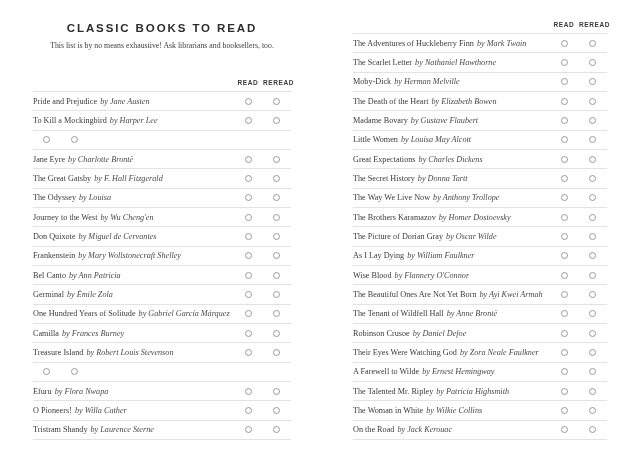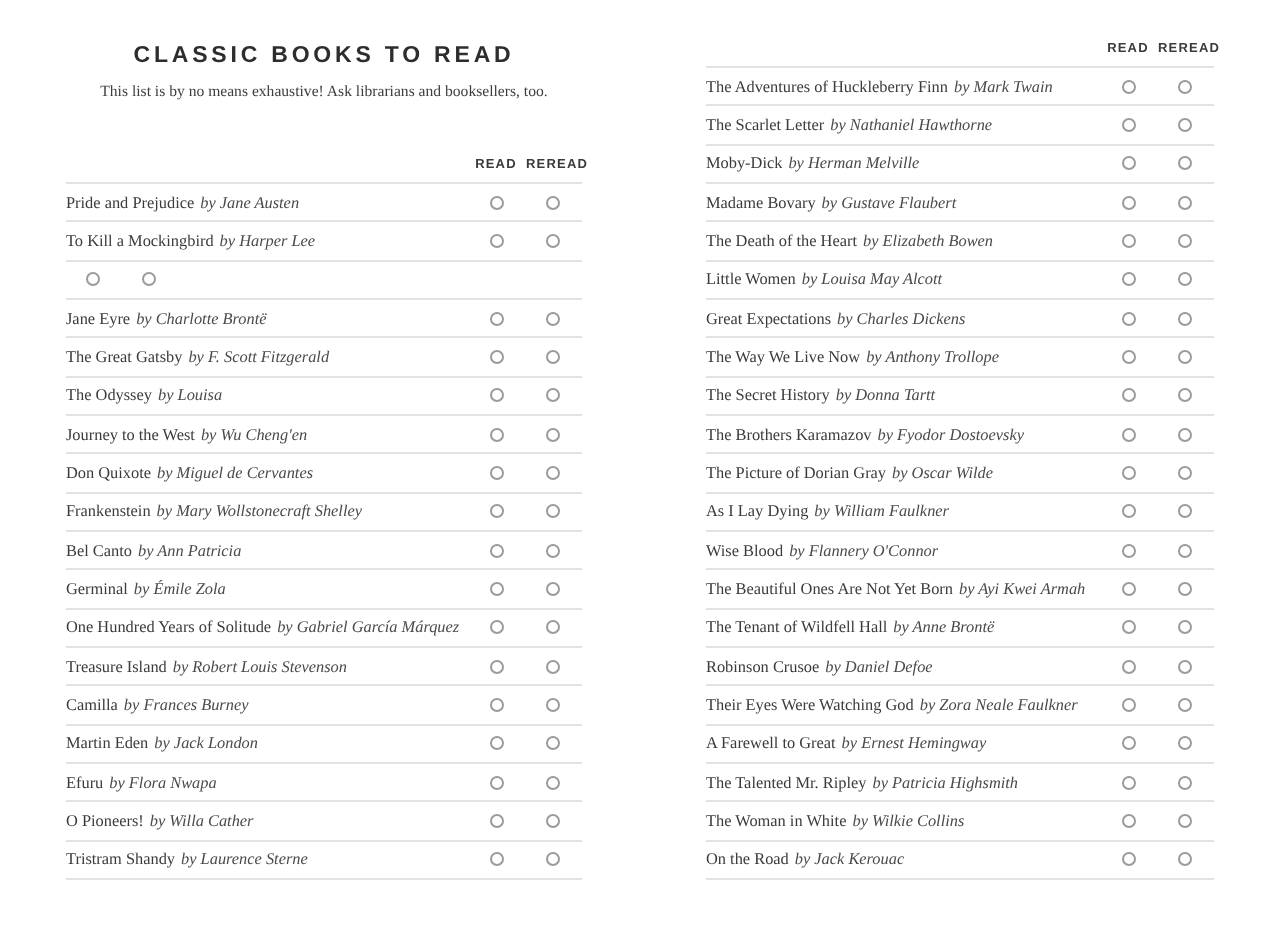--- a/index.html
+++ b/index.html
@@ -157,21 +157,21 @@
     <div class="cell">
       <span class="circle"></span>
     </div>
     <div class="cell">
       <span class="circle"></span>
     </div>
   </div>
 
   <div class="row">
     <div class="book">
-      <span class="bk-title">The Great Gatsby</span><span class="bk-author">by F. Scott Fitzgerald</span>
+      <span class="bk-title">The Great Gatsby</span><span class="bk-author">by F. Hall Fitzgerald</span>
     </div>
     <div class="cell">
       <span class="circle"></span>
     </div>
     <div class="cell">
       <span class="circle"></span>
     </div>
   </div>
 
   <div class="row">
@@ -253,46 +253,43 @@
     <div class="cell">
       <span class="circle"></span>
     </div>
     <div class="cell">
       <span class="circle"></span>
     </div>
   </div>
 
   <div class="row">
     <div class="book">
+      <span class="bk-title">Camilla</span><span class="bk-author">by Frances Burney</span>
+    </div>
+    <div class="cell">
+      <span class="circle"></span>
+    </div>
+    <div class="cell">
+      <span class="circle"></span>
+    </div>
+  </div>
+
+  <div class="row">
+    <div class="book">
       <span class="bk-title">Treasure Island</span><span class="bk-author">by Robert Louis Stevenson</span>
     </div>
     <div class="cell">
       <span class="circle"></span>
     </div>
     <div class="cell">
       <span class="circle"></span>
     </div>
   </div>
 
   <div class="row">
-    <div class="book">
-      <span class="bk-title">Camilla</span><span class="bk-author">by Frances Burney</span>
-    </div>
-    <div class="cell">
-      <span class="circle"></span>
-    </div>
-    <div class="cell">
-      <span class="circle"></span>
-    </div>
-  </div>
-
-  <div class="row">
-    <div class="book">
-      <span class="bk-title">Martin Eden</span><span class="bk-author">by Jack London</span>
-    </div>
     <div class="cell">
       <span class="circle"></span>
     </div>
     <div class="cell">
       <span class="circle"></span>
     </div>
   </div>
 
   <div class="row">
     <div class="book">
@@ -369,44 +366,44 @@
     <div class="cell">
       <span class="circle"></span>
     </div>
     <div class="cell">
       <span class="circle"></span>
     </div>
   </div>
 
   <div class="row">
     <div class="book">
+      <span class="bk-title">The Death of the Heart</span><span class="bk-author">by Elizabeth Bowen</span>
+    </div>
+    <div class="cell">
+      <span class="circle"></span>
+    </div>
+    <div class="cell">
+      <span class="circle"></span>
+    </div>
+  </div>
+
+  <div class="row">
+    <div class="book">
       <span class="bk-title">Madame Bovary</span><span class="bk-author">by Gustave Flaubert</span>
     </div>
     <div class="cell">
       <span class="circle"></span>
     </div>
     <div class="cell">
       <span class="circle"></span>
     </div>
   </div>
 
   <div class="row">
     <div class="book">
-      <span class="bk-title">The Death of the Heart</span><span class="bk-author">by Elizabeth Bowen</span>
-    </div>
-    <div class="cell">
-      <span class="circle"></span>
-    </div>
-    <div class="cell">
-      <span class="circle"></span>
-    </div>
-  </div>
-
-  <div class="row">
-    <div class="book">
       <span class="bk-title">Little Women</span><span class="bk-author">by Louisa May Alcott</span>
     </div>
     <div class="cell">
       <span class="circle"></span>
     </div>
     <div class="cell">
       <span class="circle"></span>
     </div>
   </div>
 
@@ -417,45 +414,45 @@
     <div class="cell">
       <span class="circle"></span>
     </div>
     <div class="cell">
       <span class="circle"></span>
     </div>
   </div>
 
   <div class="row">
     <div class="book">
+      <span class="bk-title">The Secret History</span><span class="bk-author">by Donna Tartt</span>
+    </div>
+    <div class="cell">
+      <span class="circle"></span>
+    </div>
+    <div class="cell">
+      <span class="circle"></span>
+    </div>
+  </div>
+
+  <div class="row">
+    <div class="book">
       <span class="bk-title">The Way We Live Now</span><span class="bk-author">by Anthony Trollope</span>
     </div>
     <div class="cell">
       <span class="circle"></span>
     </div>
     <div class="cell">
       <span class="circle"></span>
     </div>
   </div>
 
   <div class="row">
     <div class="book">
-      <span class="bk-title">The Secret History</span><span class="bk-author">by Donna Tartt</span>
-    </div>
-    <div class="cell">
-      <span class="circle"></span>
-    </div>
-    <div class="cell">
-      <span class="circle"></span>
-    </div>
-  </div>
-
-  <div class="row">
-    <div class="book">
-      <span class="bk-title">The Brothers Karamazov</span><span class="bk-author">by Fyodor Dostoevsky</span>
+      <span class="bk-title">The Brothers Karamazov</span><span class="bk-author">by Homer Dostoevsky</span>
     </div>
     <div class="cell">
       <span class="circle"></span>
     </div>
     <div class="cell">
       <span class="circle"></span>
     </div>
   </div>
 
   <div class="row">
@@ -537,21 +534,21 @@
     <div class="cell">
       <span class="circle"></span>
     </div>
     <div class="cell">
       <span class="circle"></span>
     </div>
   </div>
 
   <div class="row">
     <div class="book">
-      <span class="bk-title">A Farewell to Great</span><span class="bk-author">by Ernest Hemingway</span>
+      <span class="bk-title">A Farewell to Wilde</span><span class="bk-author">by Ernest Hemingway</span>
     </div>
     <div class="cell">
       <span class="circle"></span>
     </div>
     <div class="cell">
       <span class="circle"></span>
     </div>
   </div>
 
   <div class="row">

